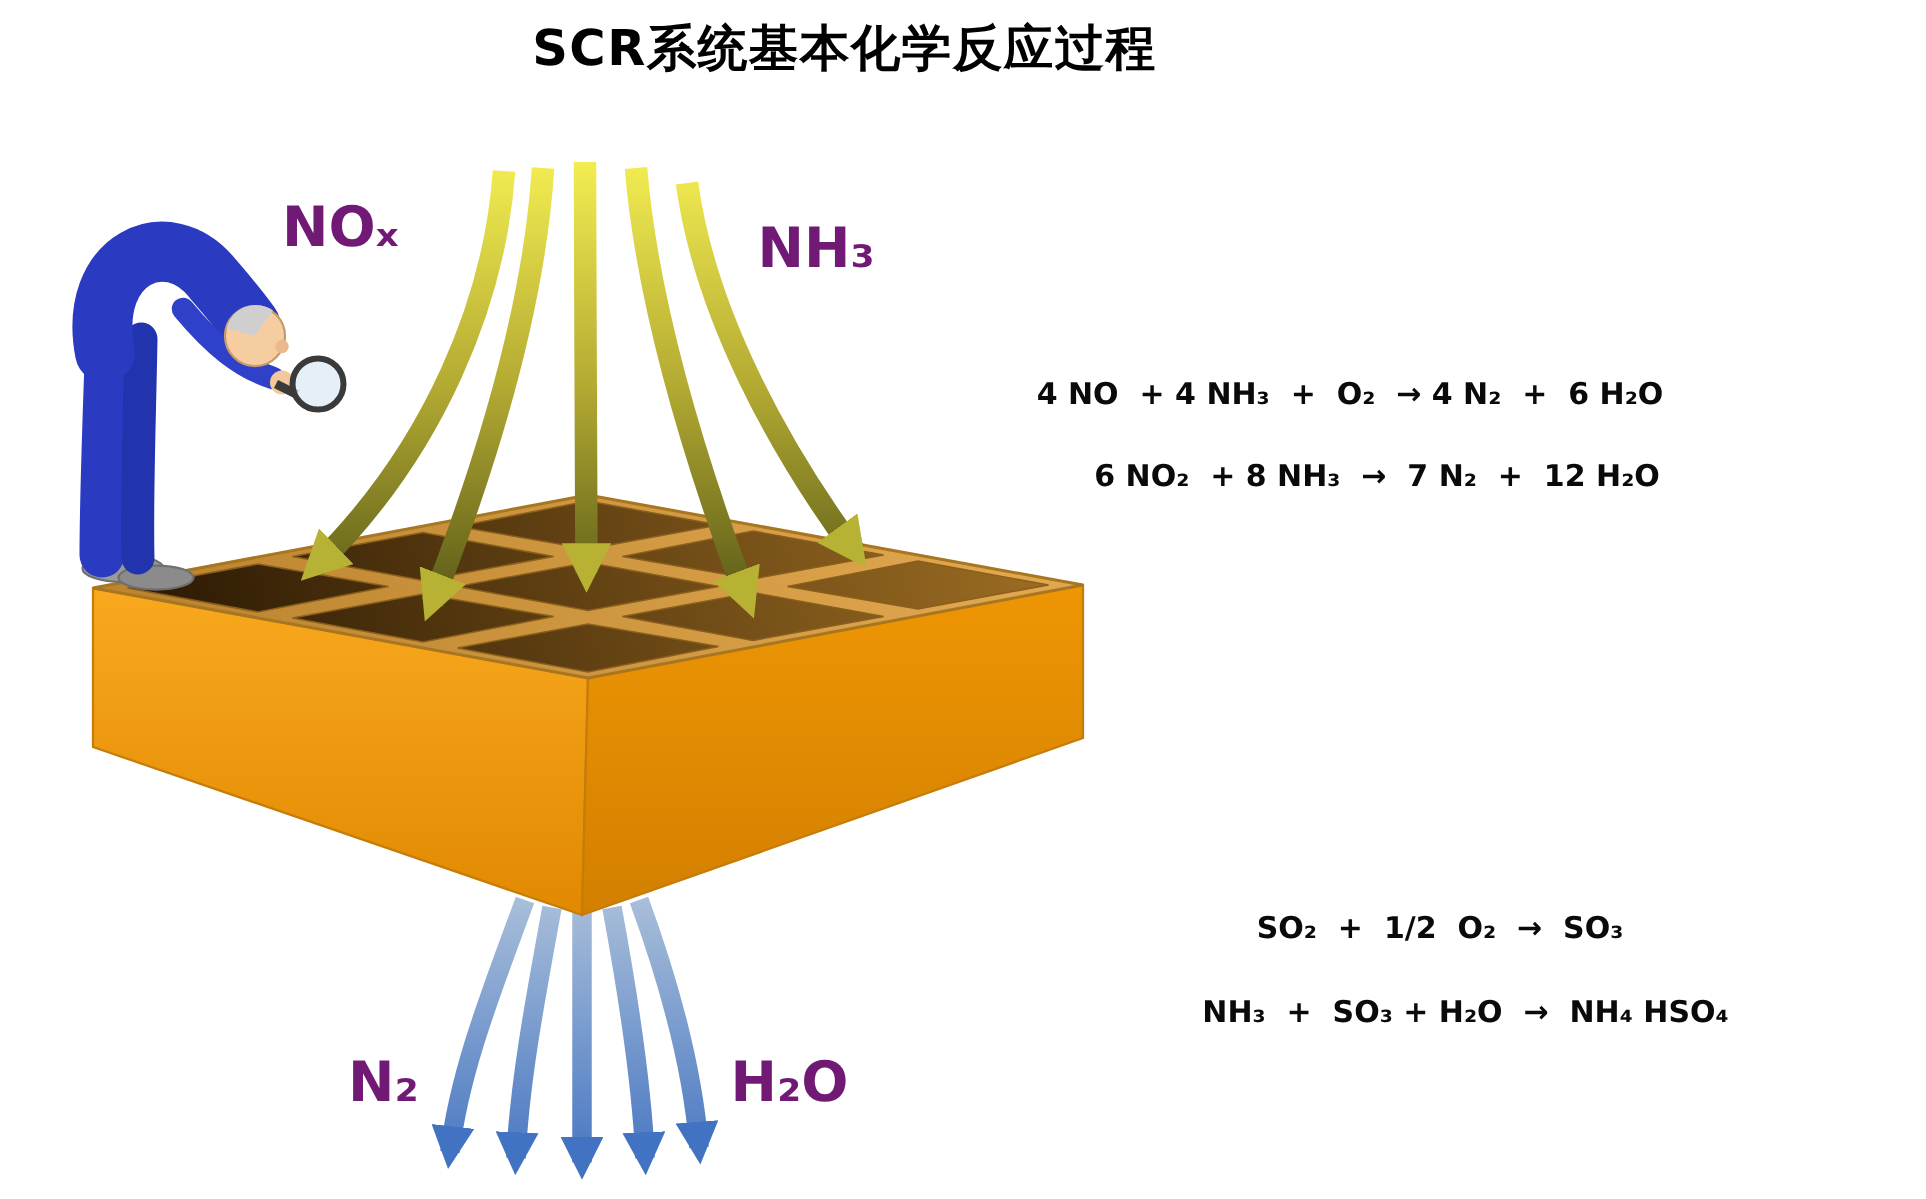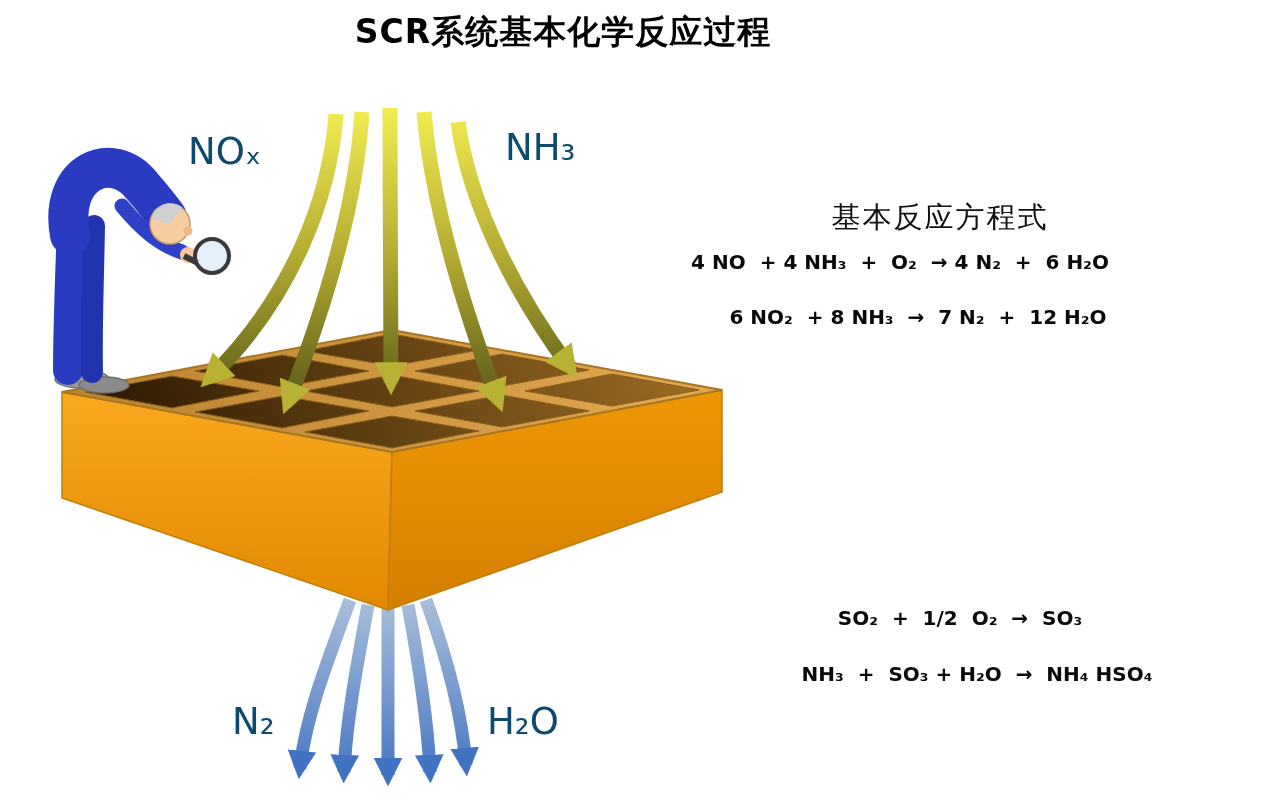--- a/index.html
+++ b/index.html
@@ -3,21 +3,21 @@
 <meta charset="utf-8">
 <style>
   html,body{margin:0;padding:0;background:#ffffff;}
   .canvas{
     position:relative;width:1244px;height:799px;background:#ffffff;
     overflow:hidden;font-family:"DejaVu Sans",sans-serif;text-align:center;
   }
   .abs{position:absolute;}
   .centered{transform:translateX(-50%);}
   .page-title{font-size:33px;font-weight:bold;color:#000;white-space:nowrap;letter-spacing:1px;}
-  .gas-label{font-size:37px;font-weight:normal;color:#0c4a6e;white-space:nowrap;}
+  .gas-label{font-size:37px;font-weight:bold;color:#701a75;white-space:nowrap;}
   .section-title{font-size:29px;font-weight:normal;color:#111;white-space:nowrap;letter-spacing:2px;}
   .eq{font-size:20px;font-weight:bold;color:#0a0a0a;white-space:pre;}
   svg{display:block;}
 </style>
 </head>
 <body>
 
 <div class="canvas">
 
   <svg class="abs" style="left:0;top:0" width="1284" height="799" viewBox="0 0 1284 799">
@@ -103,24 +103,23 @@
       <g>
         <line x1="198" y1="263" x2="184" y2="256" stroke="#3a3a3a" stroke-width="6"></line>
         <circle cx="212" cy="256" r="17" fill="#DCE9F4" fill-opacity="0.75" stroke="#3a3a3a" stroke-width="4"></circle>
       </g>
     </g>
   </svg>
 
   <div class="abs centered page-title" style="left:563px;top:10px">SCR系统基本化学反应过程</div>
 
   <div class="abs gas-label" style="left:188px;top:130px">NOₓ</div>
-  <div class="abs gas-label" style="left:505px;top:126px">NH₃</div>
+  <div class="abs gas-label" style="left:505px;top:144px">NH₃</div>
   <div class="abs gas-label" style="left:232px;top:700px">N₂</div>
   <div class="abs gas-label" style="left:487px;top:700px">H₂O</div>
 
-  <div class="abs centered section-title" style="left:940px;top:198px">基本反应方程式</div>
   <div class="abs centered eq" style="left:900px;top:250px">4 NO  + 4 NH₃  +  O₂  → 4 N₂  +  6 H₂O</div>
   <div class="abs centered eq" style="left:918px;top:305px">6 NO₂  + 8 NH₃  →  7 N₂  +  12 H₂O</div>
 
   <div class="abs centered eq" style="left:960px;top:606px">SO₂  +  1/2  O₂  →  SO₃</div>
   <div class="abs centered eq" style="left:977px;top:662px">NH₃  +  SO₃ + H₂O  →  NH₄ HSO₄</div>
 
 </div>
 
 </body></html>

